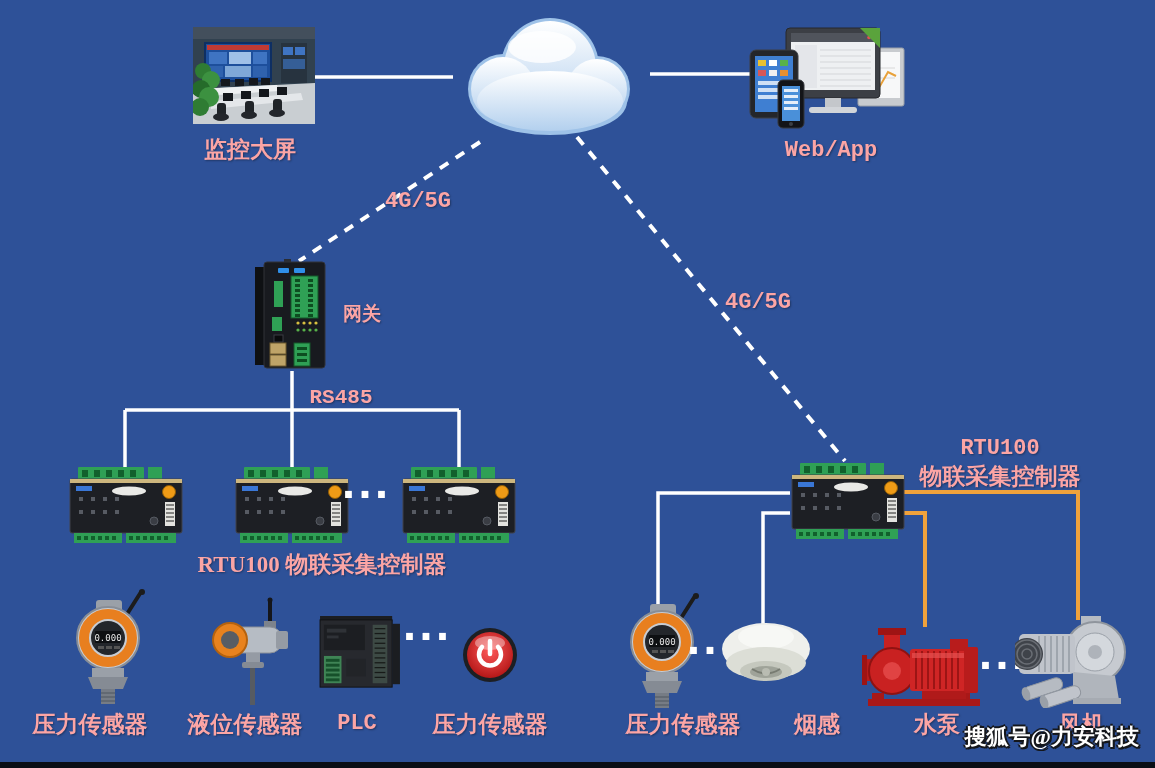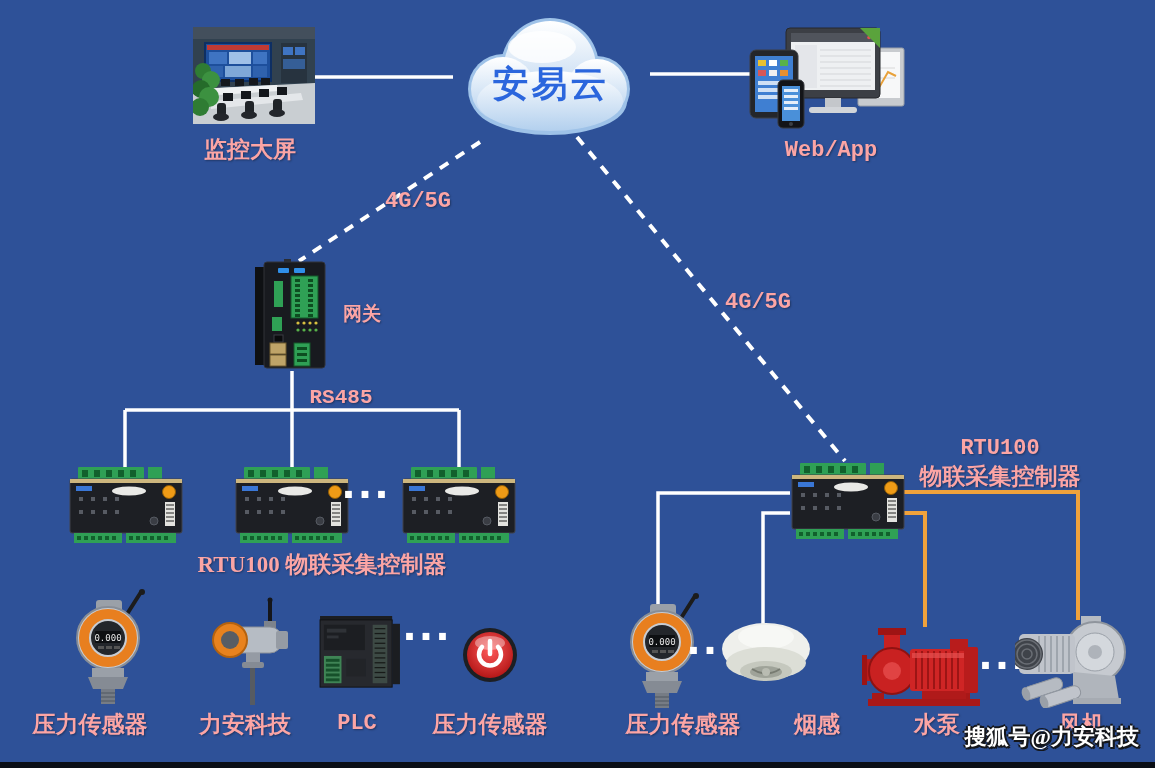--- a/index.html
+++ b/index.html
@@ -414,21 +414,20 @@
         <ellipse cx="103" cy="97" rx="77" ry="33"></ellipse>
     </g>
     <g fill="url(#gcl)">
       <circle cx="103" cy="62" r="46"></circle>
         <circle cx="56" cy="84" r="32"></circle>
         <circle cx="150" cy="84" r="30"></circle>
         <ellipse cx="103" cy="96" rx="73" ry="30"></ellipse>
     </g>
     <ellipse cx="95" cy="42" rx="34" ry="16" fill="rgba(255,255,255,0.8)"></ellipse>
   </svg>
-  <div class="cloud-text">安易云</div>
 
   <svg class="dev" style="left:748px;top:24px" width="160" height="105">
       <use href="#sym-webapp"></use>
     </svg>
   <div class="lbl mono" style="left:831px;top:138px;font-size:22px">Web/App</div>
 
   <div class="lbl mono" style="left:418px;top:189px;font-size:22px">4G/5G</div>
   <div class="lbl mono" style="left:758px;top:290px;font-size:22px">4G/5G</div>
 
   <svg class="dev" style="left:254px;top:259px" width="78" height="113">
@@ -463,21 +462,21 @@
     </svg>
   <svg class="dev" style="left:316px;top:616px" width="88" height="76">
       <use href="#sym-plc"></use>
     </svg>
   <div class="dots" style="left:427px;top:636px">···</div>
   <svg class="dev" style="left:462px;top:627px" width="56" height="56">
       <use href="#sym-powerbtn"></use>
     </svg>
 
   <div class="lbl" style="left:90px;top:709px">压力传感器</div>
-  <div class="lbl" style="left:245px;top:709px">力安科技</div>
+  <div class="lbl" style="left:245px;top:709px">液位传感器</div>
   <div class="lbl mono" style="left:357px;top:711px;font-size:22px">PLC</div>
   <div class="lbl" style="left:490px;top:709px">压力传感器</div>
 
   <svg class="dev" style="left:612px;top:592px" width="105" height="118">
       <use href="#sym-pressure"></use>
     </svg>
   <div class="dots" style="left:711px;top:650px">···</div>
   <svg class="dev" style="left:716px;top:615px" width="100" height="76">
       <use href="#sym-smoke"></use>
     </svg>

